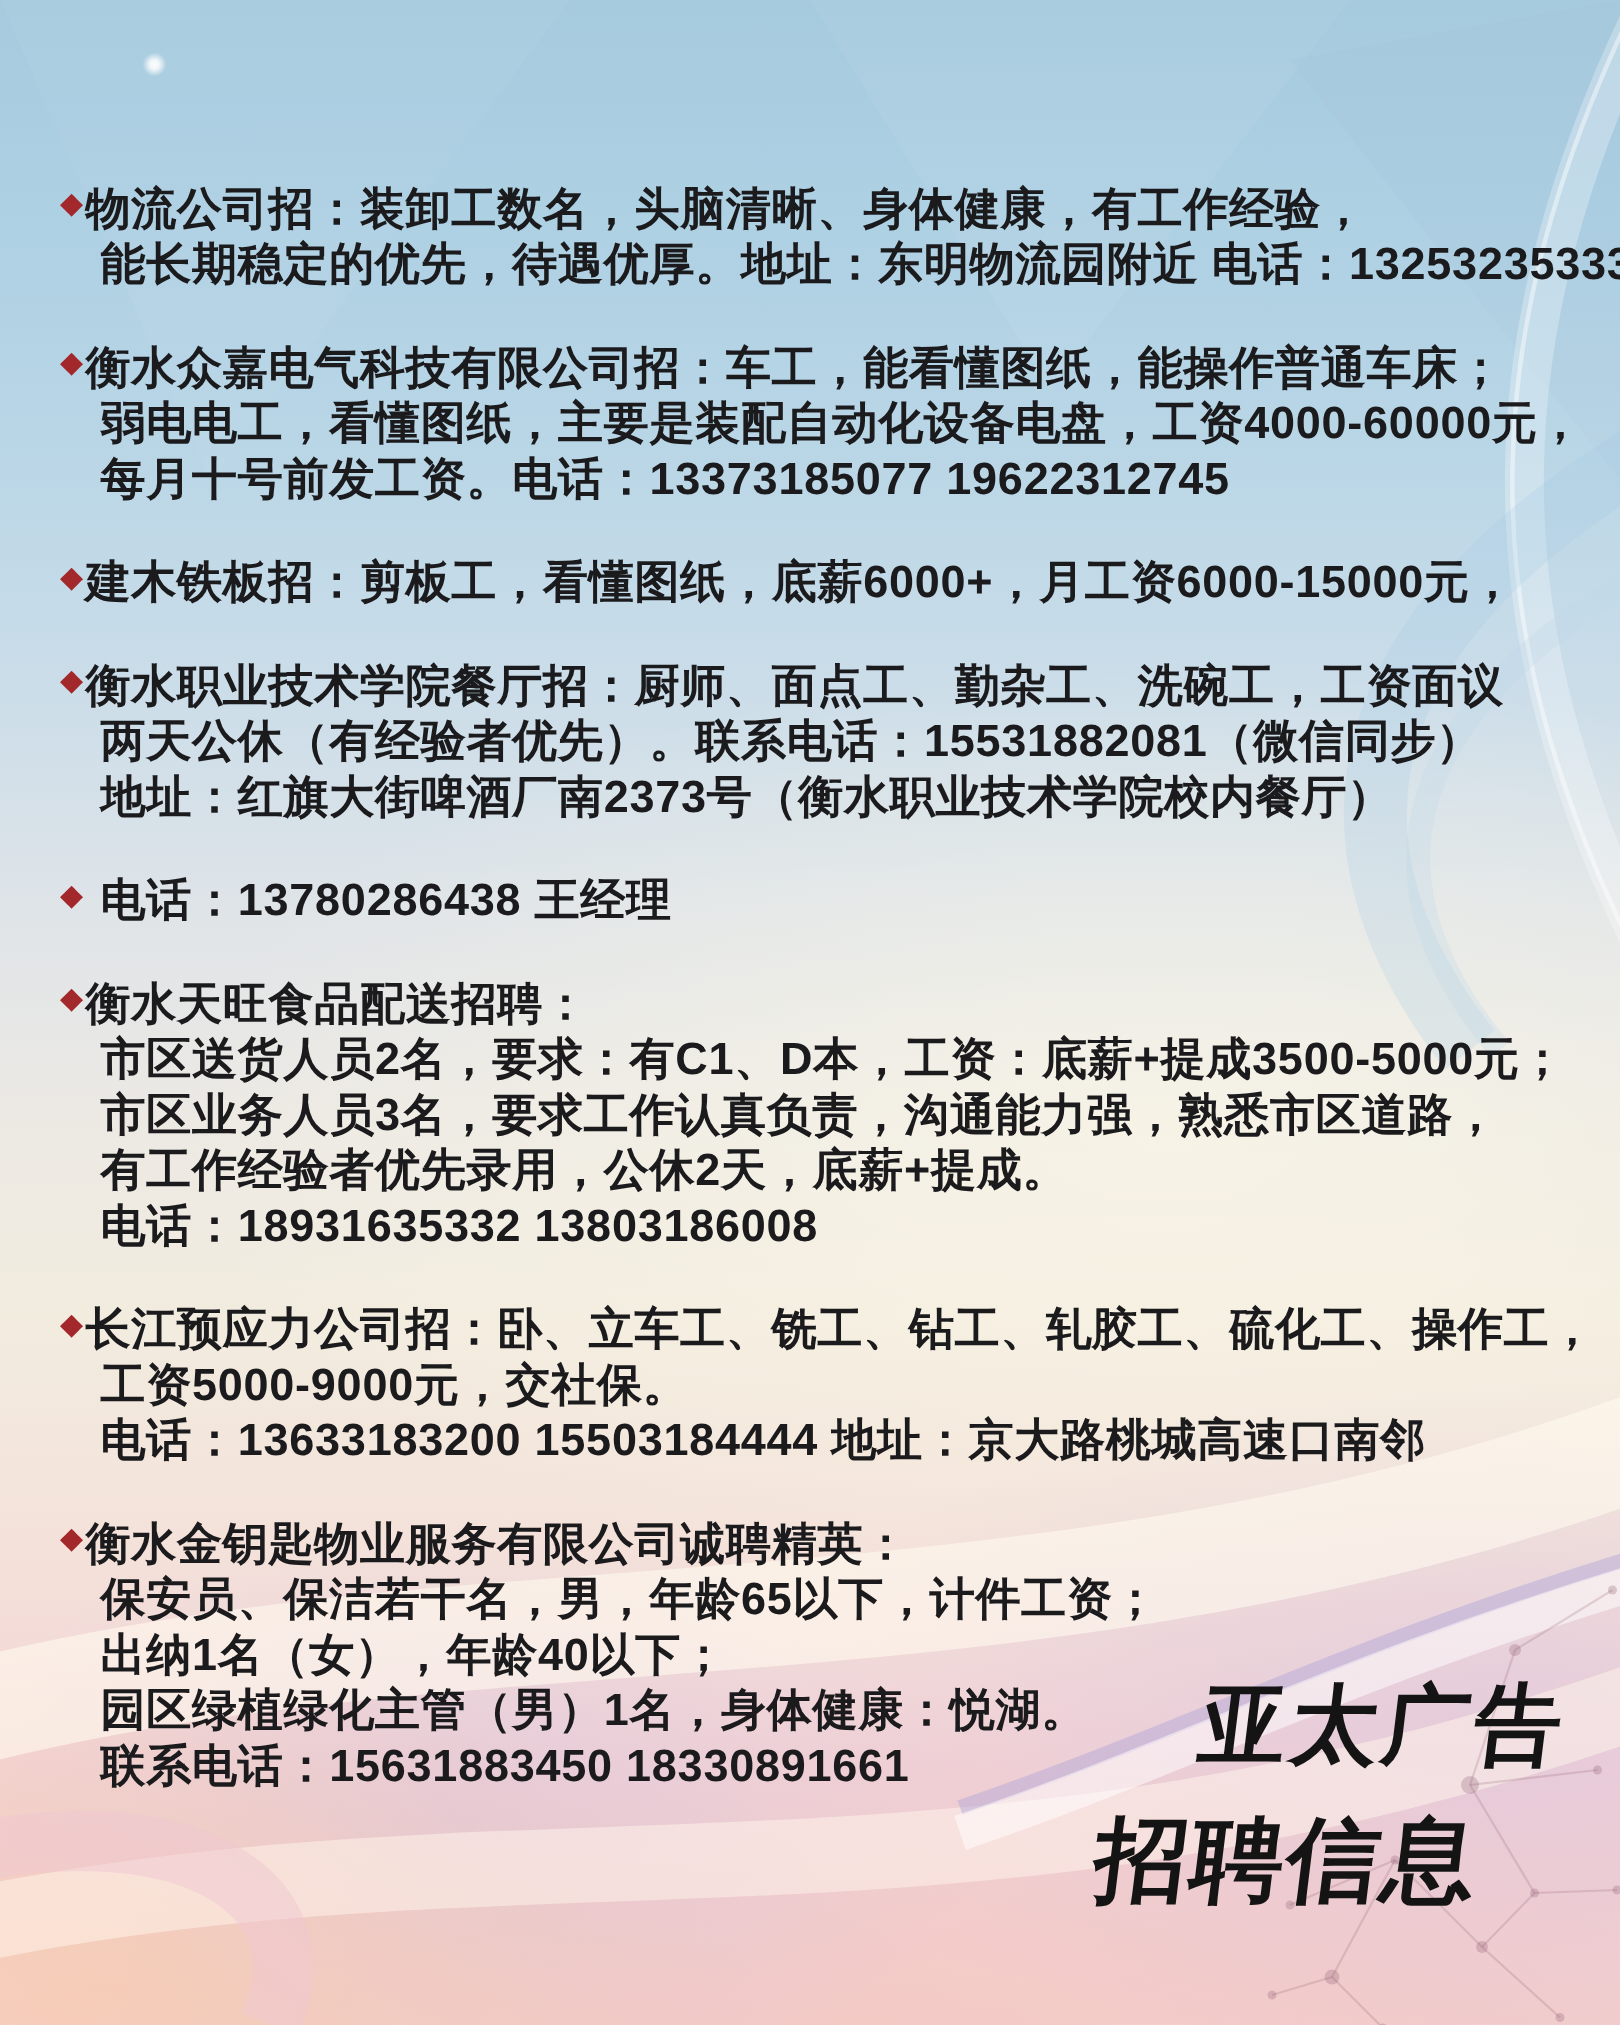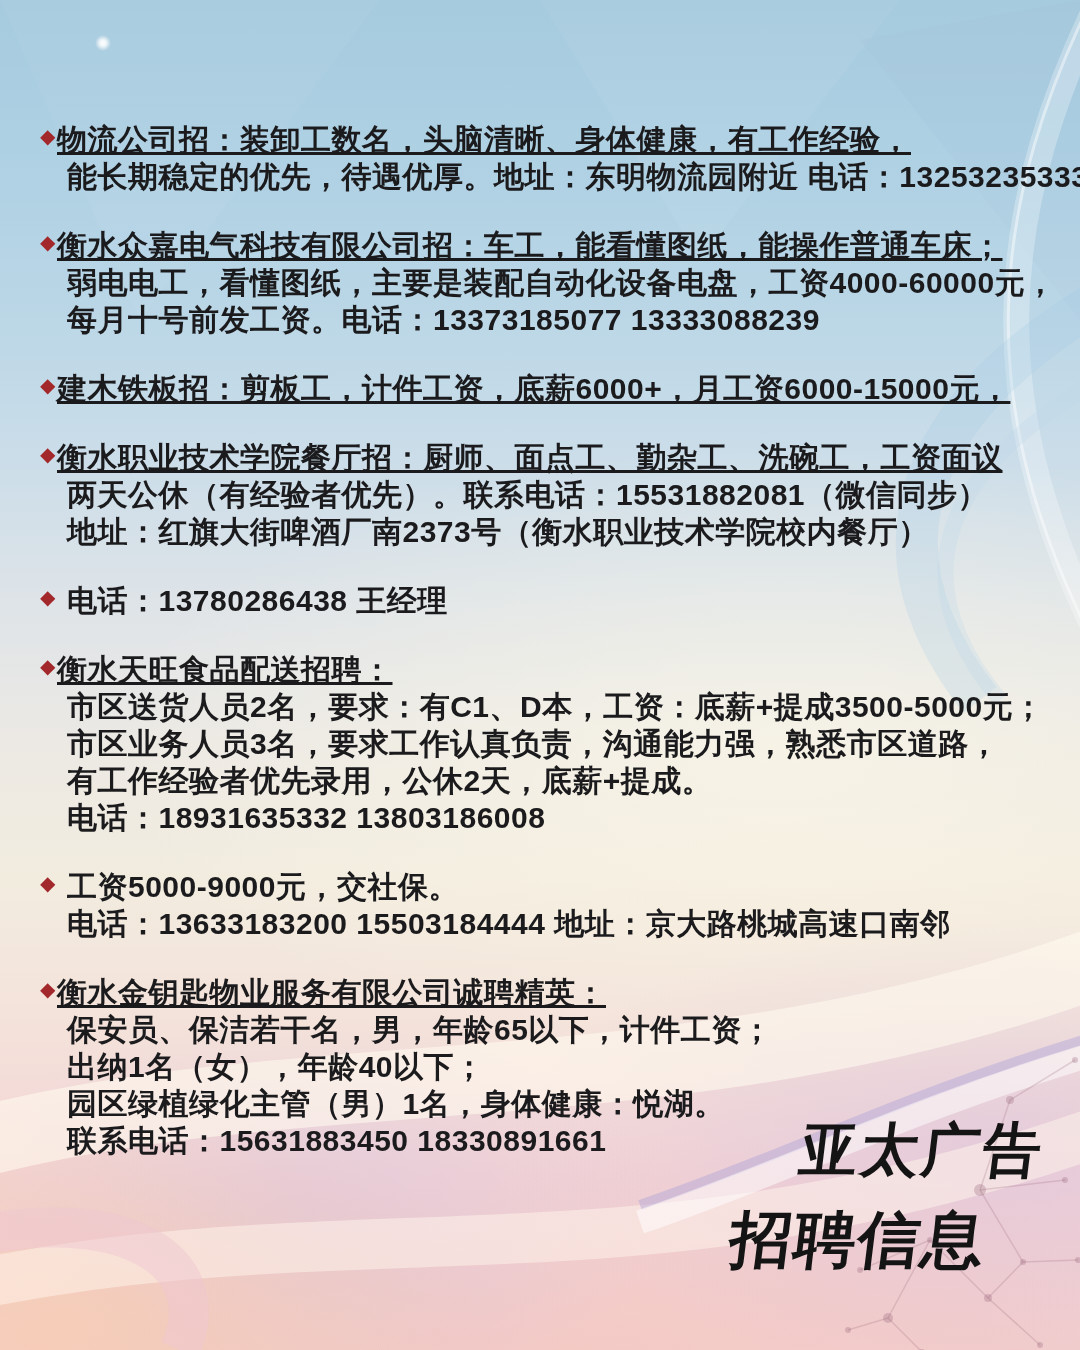--- a/index.html
+++ b/index.html
@@ -30,21 +30,21 @@
     position: absolute; left: 40px; top: 121px; width: 1020px;
     color: #1b1b1d; font-weight: 700;
     font-size: 30px; line-height: 37px; letter-spacing: 0.5px;
   }
   .section { position: relative; margin-bottom: 32px; }
   .bullet {
     position: absolute; left: 0; top: 5px;
     font-size: 20px; line-height: 1; color: #a3282b;
   }
   .line { padding-left: 27px; white-space: nowrap; }
-  .line.first { padding-left: 17px; text-decoration: underline; }
+  .line.first { padding-left: 17px; }
 
   .wm {
     position: absolute; color: #141414; font-weight: 700;
     font-family: "Liberation Serif", "DejaVu Serif", serif;
     transform: skewX(-7deg); white-space: nowrap;
   }
   .wm1 { left: 800px; top: 1112px; font-size: 58px; letter-spacing: 3px; }
   .wm2 { left: 730px; top: 1198px; font-size: 62px; letter-spacing: 2px; }
 </style>
 </head>
@@ -107,26 +107,26 @@
     <div class="section">
       <span class="bullet">◆</span>
       <div class="line first">物流公司招：装卸工数名，头脑清晰、身体健康，有工作经验，</div>
       <div class="line">能长期稳定的优先，待遇优厚。地址：东明物流园附近 电话：13253235333</div>
     </div>
 
     <div class="section">
       <span class="bullet">◆</span>
       <div class="line first">衡水众嘉电气科技有限公司招：车工，能看懂图纸，能操作普通车床；</div>
       <div class="line">弱电电工，看懂图纸，主要是装配自动化设备电盘，工资4000-60000元，</div>
-      <div class="line">每月十号前发工资。电话：13373185077  13333088239</div>
+      <div class="line">每月十号前发工资。电话：13373185077  19622312745</div>
     </div>
 
     <div class="section">
       <span class="bullet">◆</span>
-      <div class="line first">建木铁板招：剪板工，计件工资，底薪6000+，月工资6000-15000元，</div>
+      <div class="line first">建木铁板招：剪板工，看懂图纸，底薪6000+，月工资6000-15000元，</div>
     </div>
 
     <div class="section">
       <span class="bullet">◆</span>
       <div class="line first">衡水职业技术学院餐厅招：厨师、面点工、勤杂工、洗碗工，工资面议</div>
       <div class="line">两天公休（有经验者优先）。联系电话：15531882081（微信同步）</div>
       <div class="line">地址：红旗大街啤酒厂南2373号（衡水职业技术学院校内餐厅）</div>
     </div>
 
     <div class="section">
@@ -138,20 +138,21 @@
       <span class="bullet">◆</span>
       <div class="line first">衡水天旺食品配送招聘：</div>
       <div class="line">市区送货人员2名，要求：有C1、D本，工资：底薪+提成3500-5000元；</div>
       <div class="line">市区业务人员3名，要求工作认真负责，沟通能力强，熟悉市区道路，</div>
       <div class="line">有工作经验者优先录用，公休2天，底薪+提成。</div>
       <div class="line">电话：18931635332  13803186008</div>
     </div>
 
     <div class="section">
       <span class="bullet">◆</span>
+      <div class="line first">长江预应力公司招：卧、立车工、铣工、钻工、轧胶工、硫化工、操作工，</div>
       <div class="line">工资5000-9000元，交社保。</div>
       <div class="line">电话：13633183200  15503184444  地址：京大路桃城高速口南邻</div>
     </div>
 
     <div class="section">
       <span class="bullet">◆</span>
       <div class="line first">衡水金钥匙物业服务有限公司诚聘精英：</div>
       <div class="line">保安员、保洁若干名，男，年龄65以下，计件工资；</div>
       <div class="line">出纳1名（女），年龄40以下；</div>
       <div class="line">园区绿植绿化主管（男）1名，身体健康：悦湖。</div>

